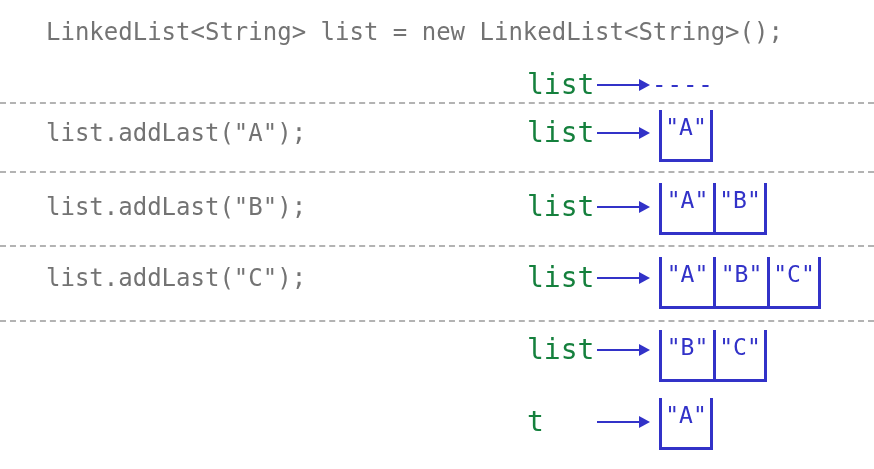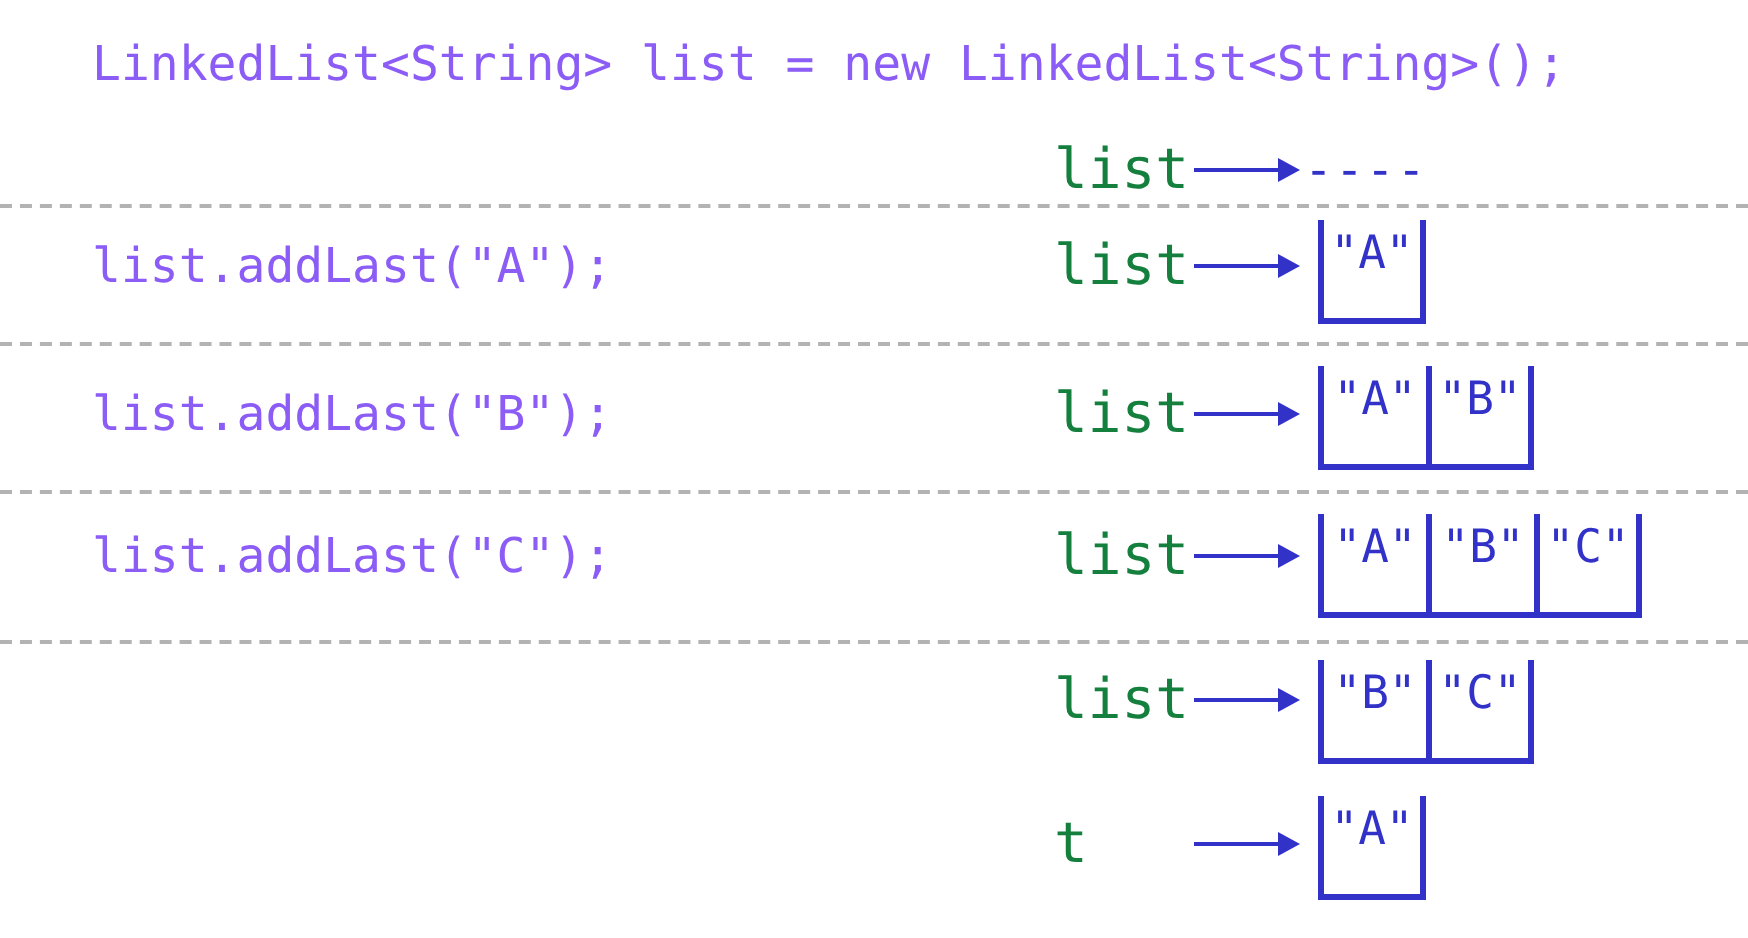--- a/index.html
+++ b/index.html
@@ -8,21 +8,21 @@
     width:874px;height:469px;
     background:#ffffff;
     overflow:hidden;
     font-family:"DejaVu Sans Mono","Liberation Mono",monospace;
   }
   .code-line{
     position:absolute;
     left:46px;
     font-size:24px;
     line-height:26px;
-    color:#8b5cf6;
+    color:#737373;
     white-space:pre;
   }
   .var-label{
     position:absolute;
     font-size:28px;
     line-height:26px;
     color:#15803d;
     white-space:pre;
   }
   .empty-marker{

